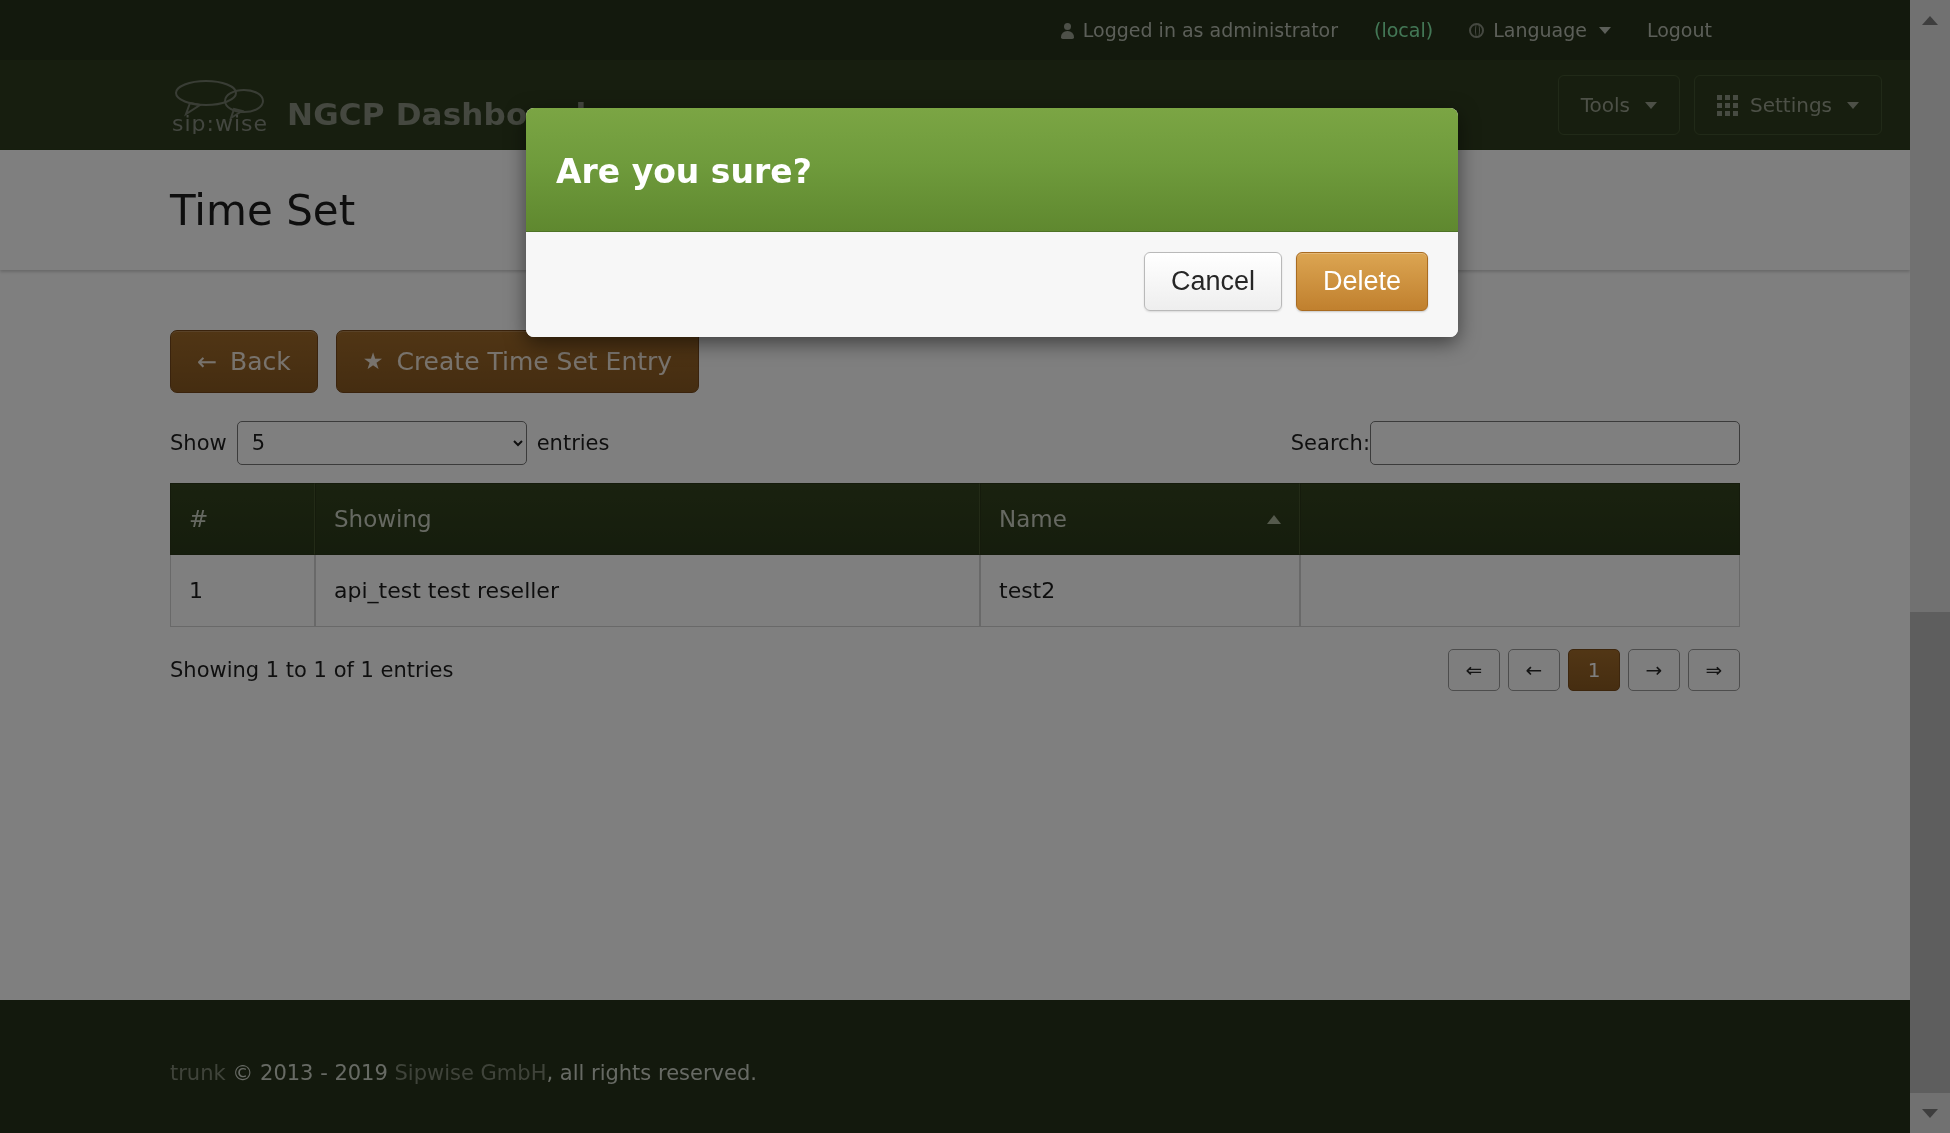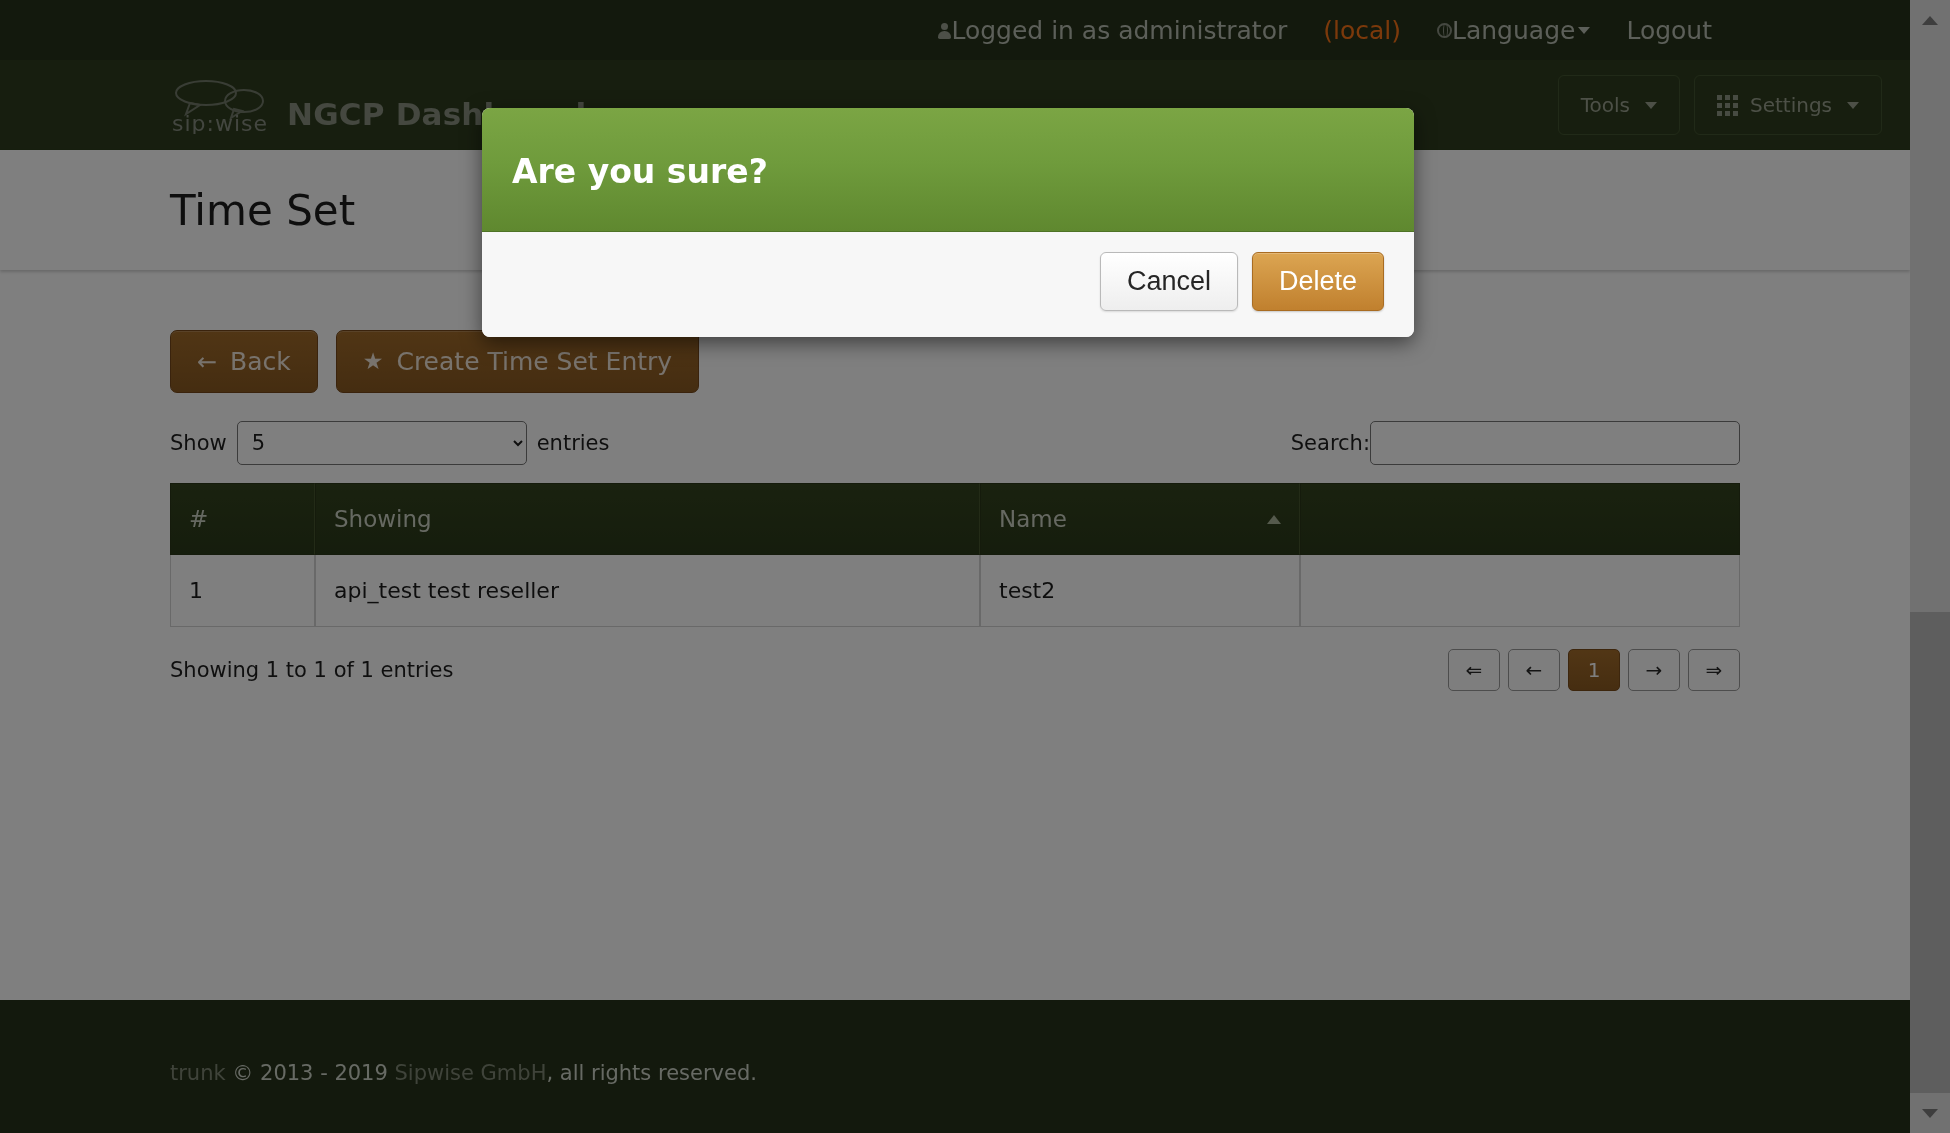--- a/index.html
+++ b/index.html
@@ -32,27 +32,28 @@
     height: 60px;
     background: #26331a;
     display: flex;
     align-items: center;
     justify-content: flex-end;
     padding-right: 180px;
     gap: 0px;
   }
   .topbar-item {
     color: #b9beb2;
-    font-size: 25px;
+    font-size: 19px;
     padding: 0 18px;
     display: flex;
     align-items: center;
+    gap: 9px;
     white-space: nowrap;
   }
-  .topbar-item.plain { color: #f97316; }
+  .topbar-item.plain { color: #86efac; }
 
   .user-icon {
     display: inline-block;
     width: 13px; height: 15px;
     position: relative;
   }
   .user-icon::before {
     content:""; position:absolute; left:3px; top:0;
     width:7px; height:7px; border-radius:50%;
     background:#9aa091;
@@ -279,21 +280,21 @@
     left:0; top:0;
     width: 1910px;
     height: 1133px;
     background: rgba(0,0,0,0.5);
     z-index: 50;
   }
 
   
   #modal {
     position:absolute;
-    left: 482px; top: 108px;
+    left: 526px; top: 108px;
     width: 932px;
     z-index: 60;
     border-radius: 8px;
     box-shadow: 0 6px 20px rgba(0,0,0,.5);
     overflow:hidden;
     background:#f7f7f7;
   }
   .modal-header {
     background: linear-gradient(to bottom, #7ba544 0%, #6f9b3c 45%, #5f882f 100%);
     padding: 44px 30px 40px 30px;

